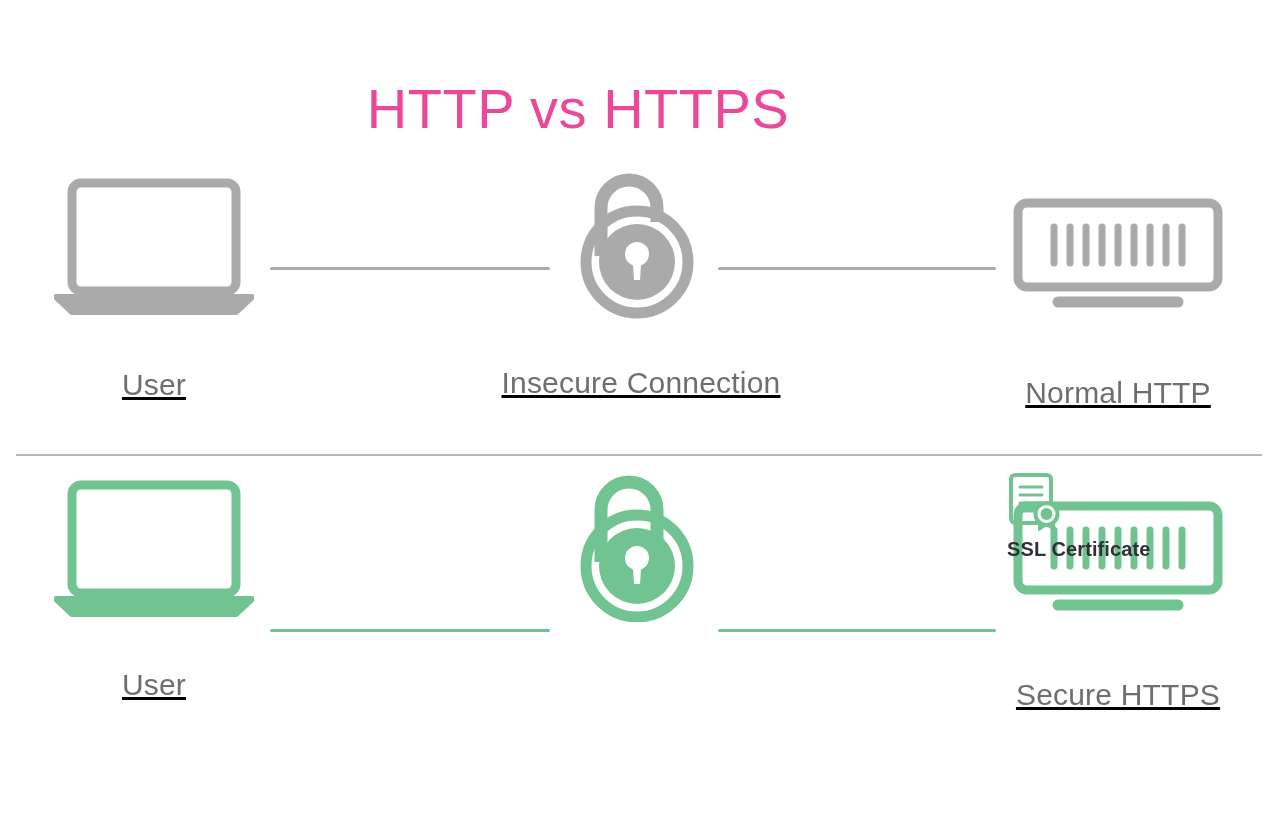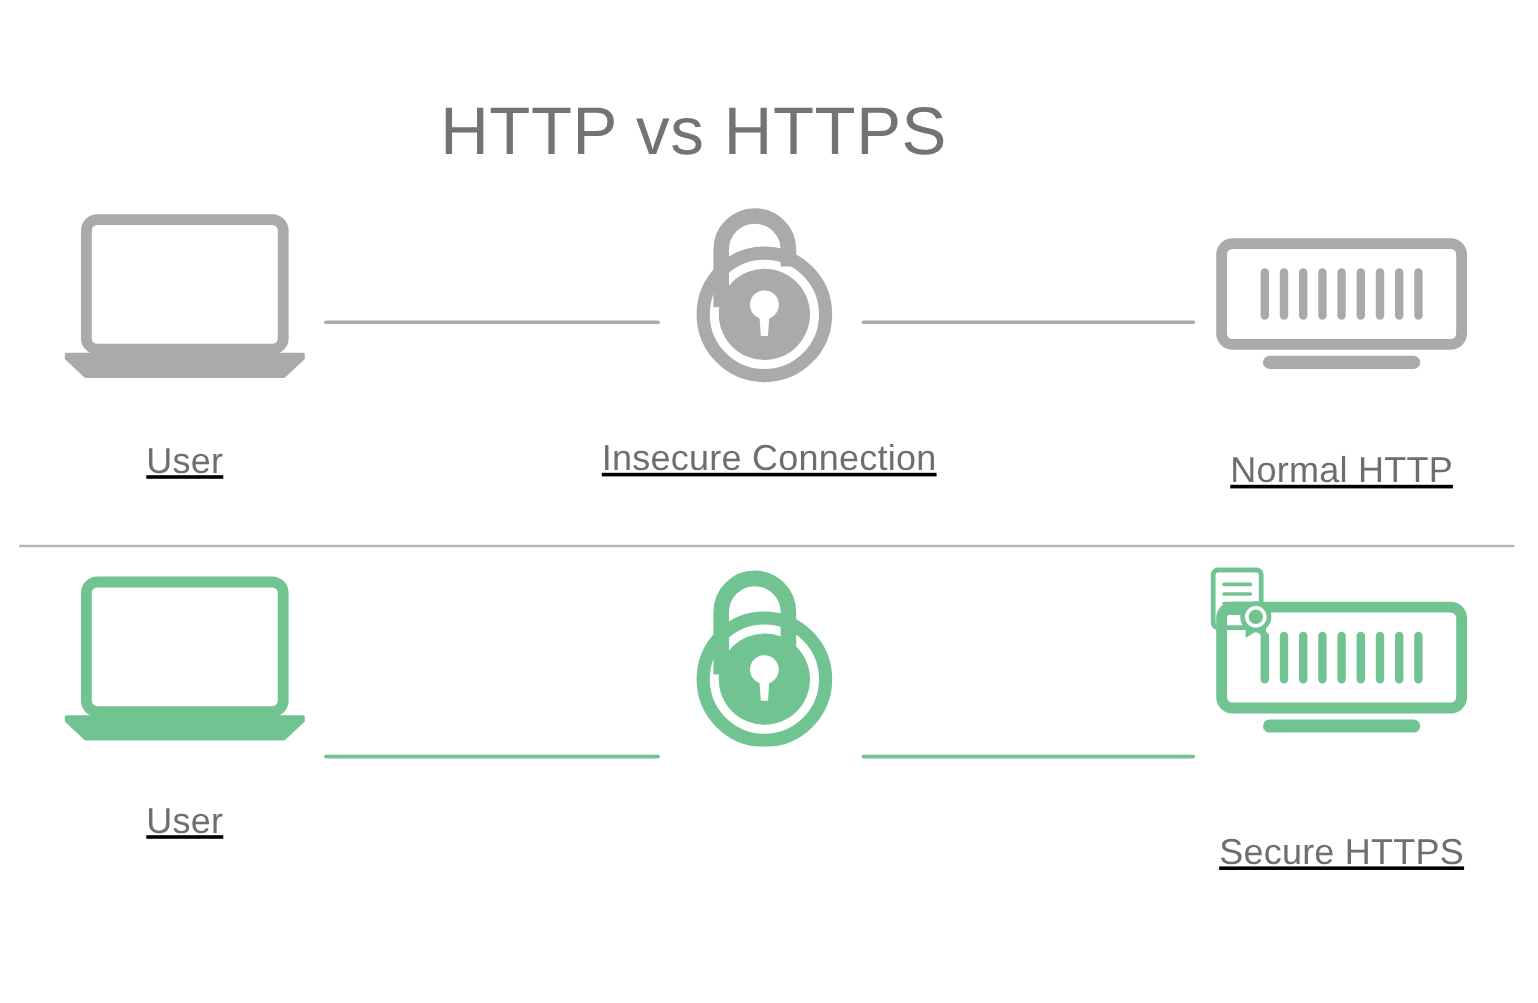--- a/index.html
+++ b/index.html
@@ -25,21 +25,21 @@
   
   .title {
     position: absolute;
     top: 78px;
     left: 0;
     width: 1156px;
     text-align: center;
     font-size: 56px;
     font-weight: 400;
     letter-spacing: 0.5px;
-    color: #737373;
+    color: #ec4899;
     line-height: 1.1;
     white-space: nowrap;
   }
 
   
   .divider {
     position: absolute;
     left: 16px;
     top: 454px;
     width: 1246px;
@@ -216,21 +216,21 @@
             <line x1="92" y1="30" x2="92" y2="66"></line>
             <line x1="108" y1="30" x2="108" y2="66"></line>
             <line x1="124" y1="30" x2="124" y2="66"></line>
             <line x1="140" y1="30" x2="140" y2="66"></line>
             <line x1="156" y1="30" x2="156" y2="66"></line>
             <line x1="172" y1="30" x2="172" y2="66"></line>
           </g>
           <line x1="48" y1="105" x2="168" y2="105" stroke="#71c492" stroke-width="11" stroke-linecap="round"></line>
         </svg>
       </div>
-      <div class="cell-label" style="margin-top:72px;">Secure HTTPS</div>
+      <div class="cell-label" style="margin-top:56px;">Secure HTTPS</div>
     </div>
   </div>
 
   <div class="conn green conn-l-https"></div>
   <div class="conn green conn-r-https"></div>
 
   <div class="ssl-block">
     <div>
       <svg width="58" height="60" viewBox="0 0 58 60" aria-hidden="true">
         <rect x="4" y="3" width="40" height="48" rx="4" ry="4" fill="none" stroke="#71c492" stroke-width="4"></rect>
@@ -240,15 +240,16 @@
           <line x1="13" y1="31" x2="35" y2="31"></line>
           <line x1="13" y1="39" x2="28" y2="39"></line>
         </g>
 
         <path d="M32 45 L32 58 L39.5 53 L47 58 L47 45 Z" fill="#71c492" stroke="#71c492" stroke-width="2" stroke-linejoin="round"></path>
 
         <circle cx="39.5" cy="42" r="11" fill="#ffffff" stroke="#71c492" stroke-width="4"></circle>
         <circle cx="39.5" cy="42" r="6" fill="#71c492"></circle>
       </svg>
     </div>
+    <div class="ssl-caption">SSL Certificate</div>
   </div>
 
 </div>
 
 </body></html>

